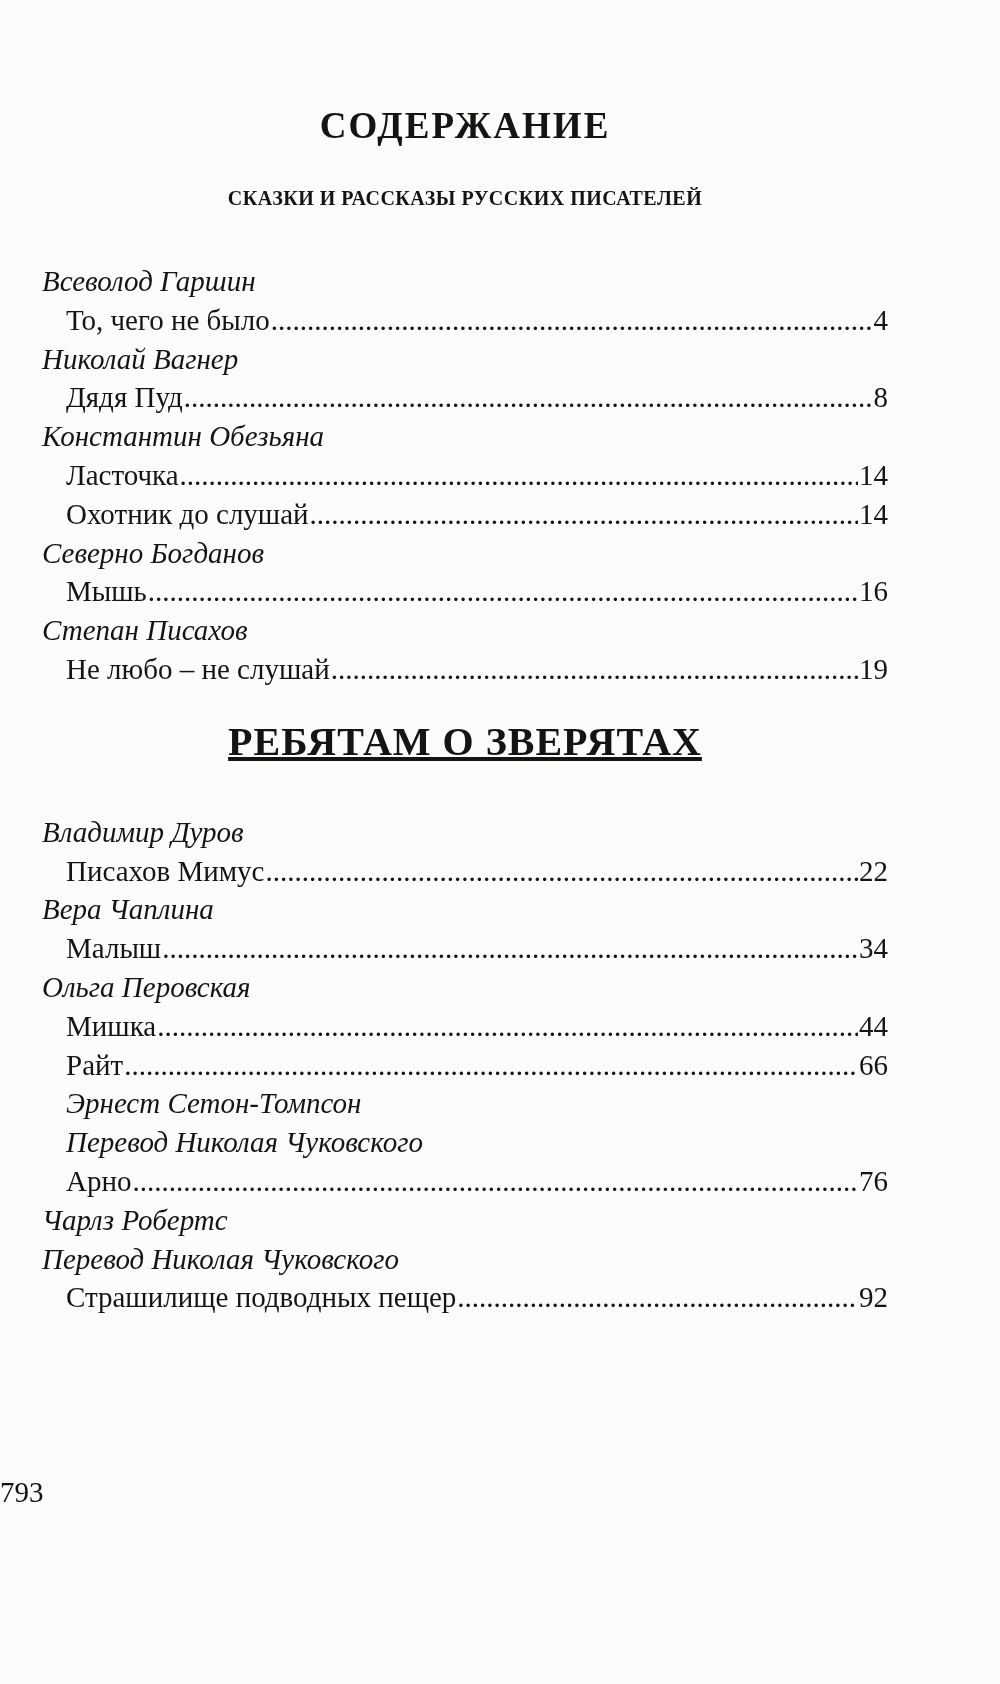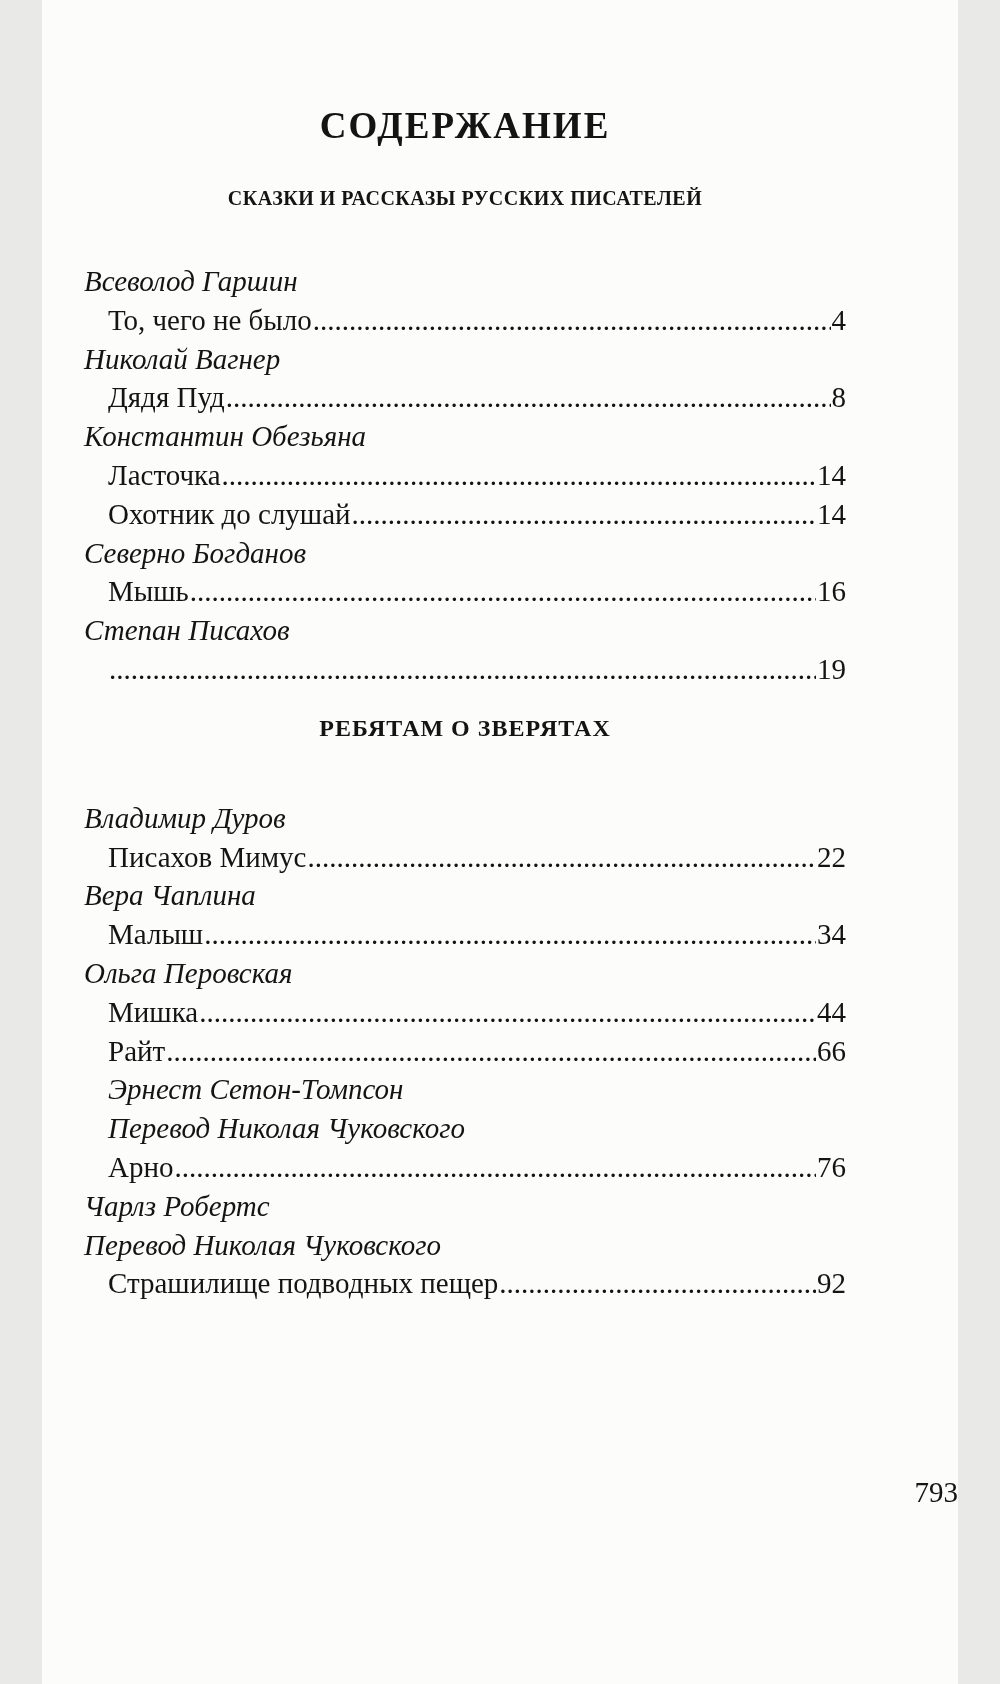--- a/index.html
+++ b/index.html
@@ -3,21 +3,21 @@
 <meta charset="utf-8">
 <style>
   :root{
     --ink:#141414;
     --paper:#fcfcfa;
   }
   *{box-sizing:border-box;}
   html,body{margin:0;padding:0;background:#e9e9e7;}
   .page{
     position:relative;
-    width:916px;
+    width:1000px;
     height:1684px;
     margin:0 auto;
     background:var(--paper);
     color:var(--ink);
     font-family:"Liberation Serif","DejaVu Serif",serif;
     font-size:29px;
     line-height:38.8px;
     padding:104px 112px 0 42px;
     overflow:hidden;
   }
@@ -33,25 +33,26 @@
     text-align:center;
     font-weight:bold;
     margin:0 0 44px 0;
   }
   .section-heading.h1{
     font-size:20px;
     line-height:40px;
     letter-spacing:0.5px;
   }
   .section-heading.h2{
-    font-size:24px;
+    font-size:40px;
     line-height:46px;
     letter-spacing:1px;
-    margin-top:16px;
+    margin-top:30px;
     margin-bottom:48px;
+    text-decoration:underline;
   }
   .toc{margin:0;}
   .toc-line{
     display:flex;
     align-items:baseline;
   }
   .toc-line.author .a{
     font-style:italic;
   }
   .toc-line.indent{
@@ -73,21 +74,21 @@
     content:"..........................................................................................................................................................................................................";
   }
   .pg{
     white-space:nowrap;
   }
   .folio{
     position:absolute;
     left:0;
     right:0;
     bottom:172px;
-    text-align:right;
+    text-align:left;
     font-size:29px;
   }
 </style>
 </head>
 <body>
 
 <div class="page">
 
   <h1 class="doc-title">СОДЕРЖАНИЕ</h1>
 
@@ -128,20 +129,21 @@
     </div>
     <div class="toc-line title">
       <span class="t">Мышь</span>
       <span class="dots"></span>
       <span class="pg">16</span>
     </div>
     <div class="toc-line author">
       <span class="a">Степан Писахов</span>
     </div>
     <div class="toc-line title">
+      <span class="t">Не любо – не слушай</span>
       <span class="dots"></span>
       <span class="pg">19</span>
     </div>
   </div>
 
   <h2 class="section-heading h2">РЕБЯТАМ О ЗВЕРЯТАХ</h2>
 
   <div class="toc">
     <div class="toc-line author">
       <span class="a">Владимир Дуров</span>

